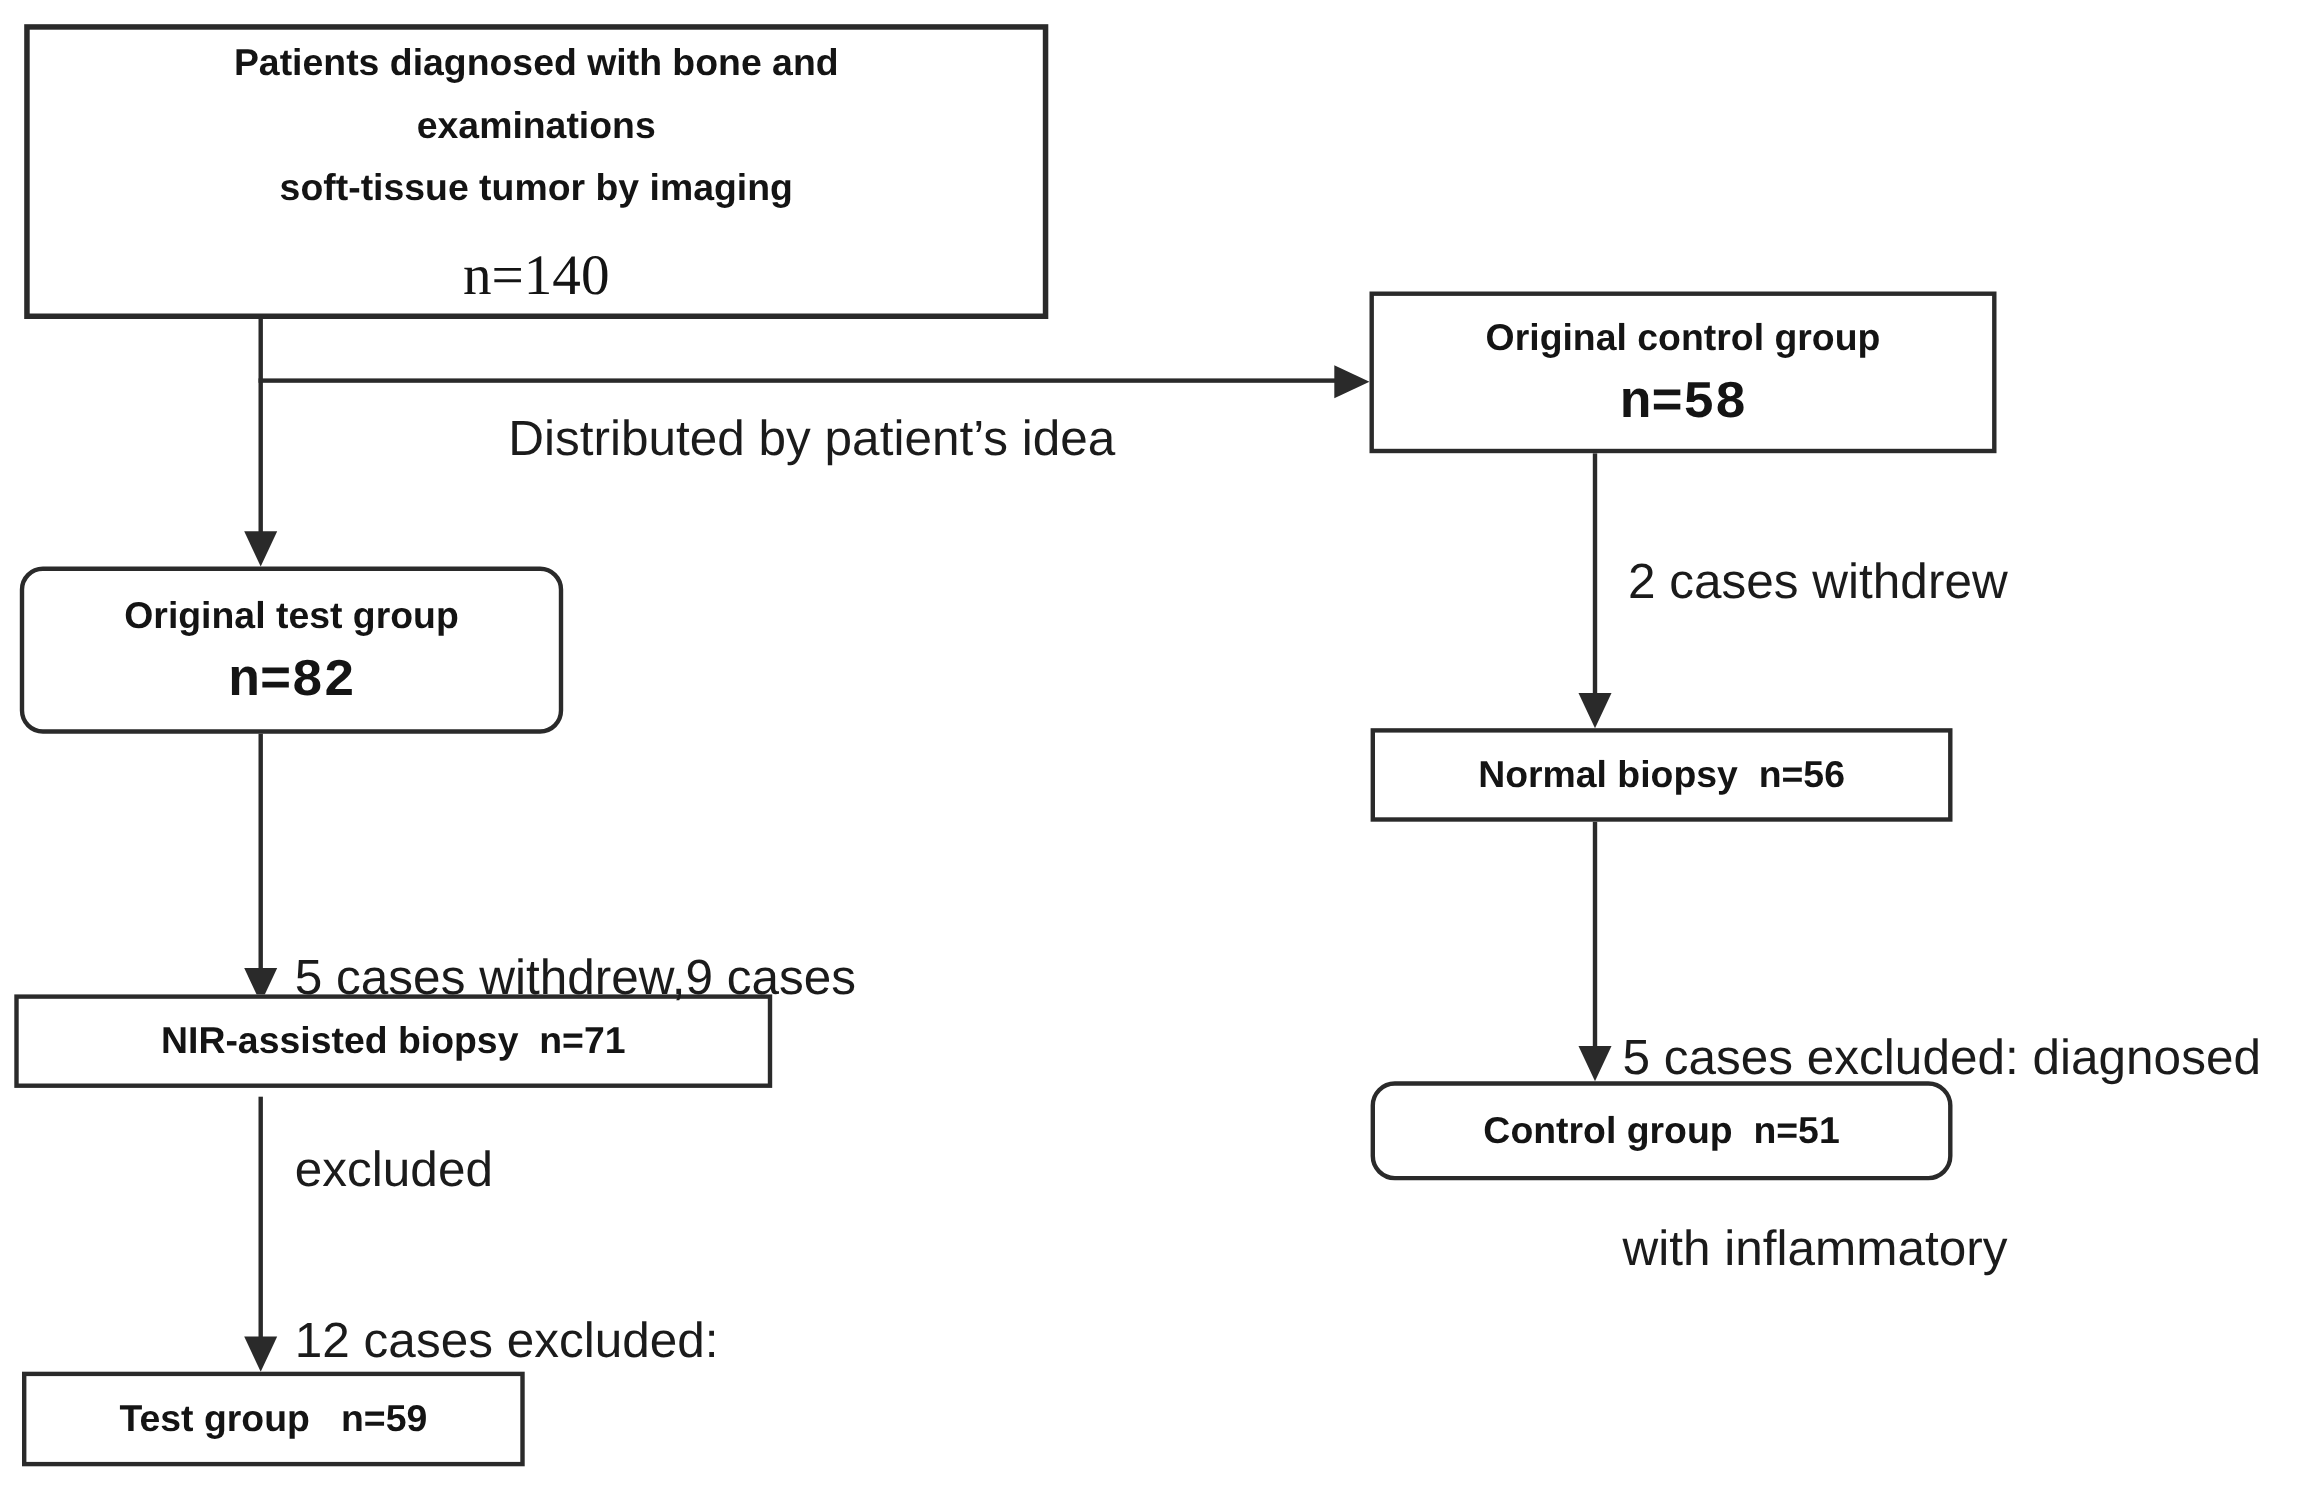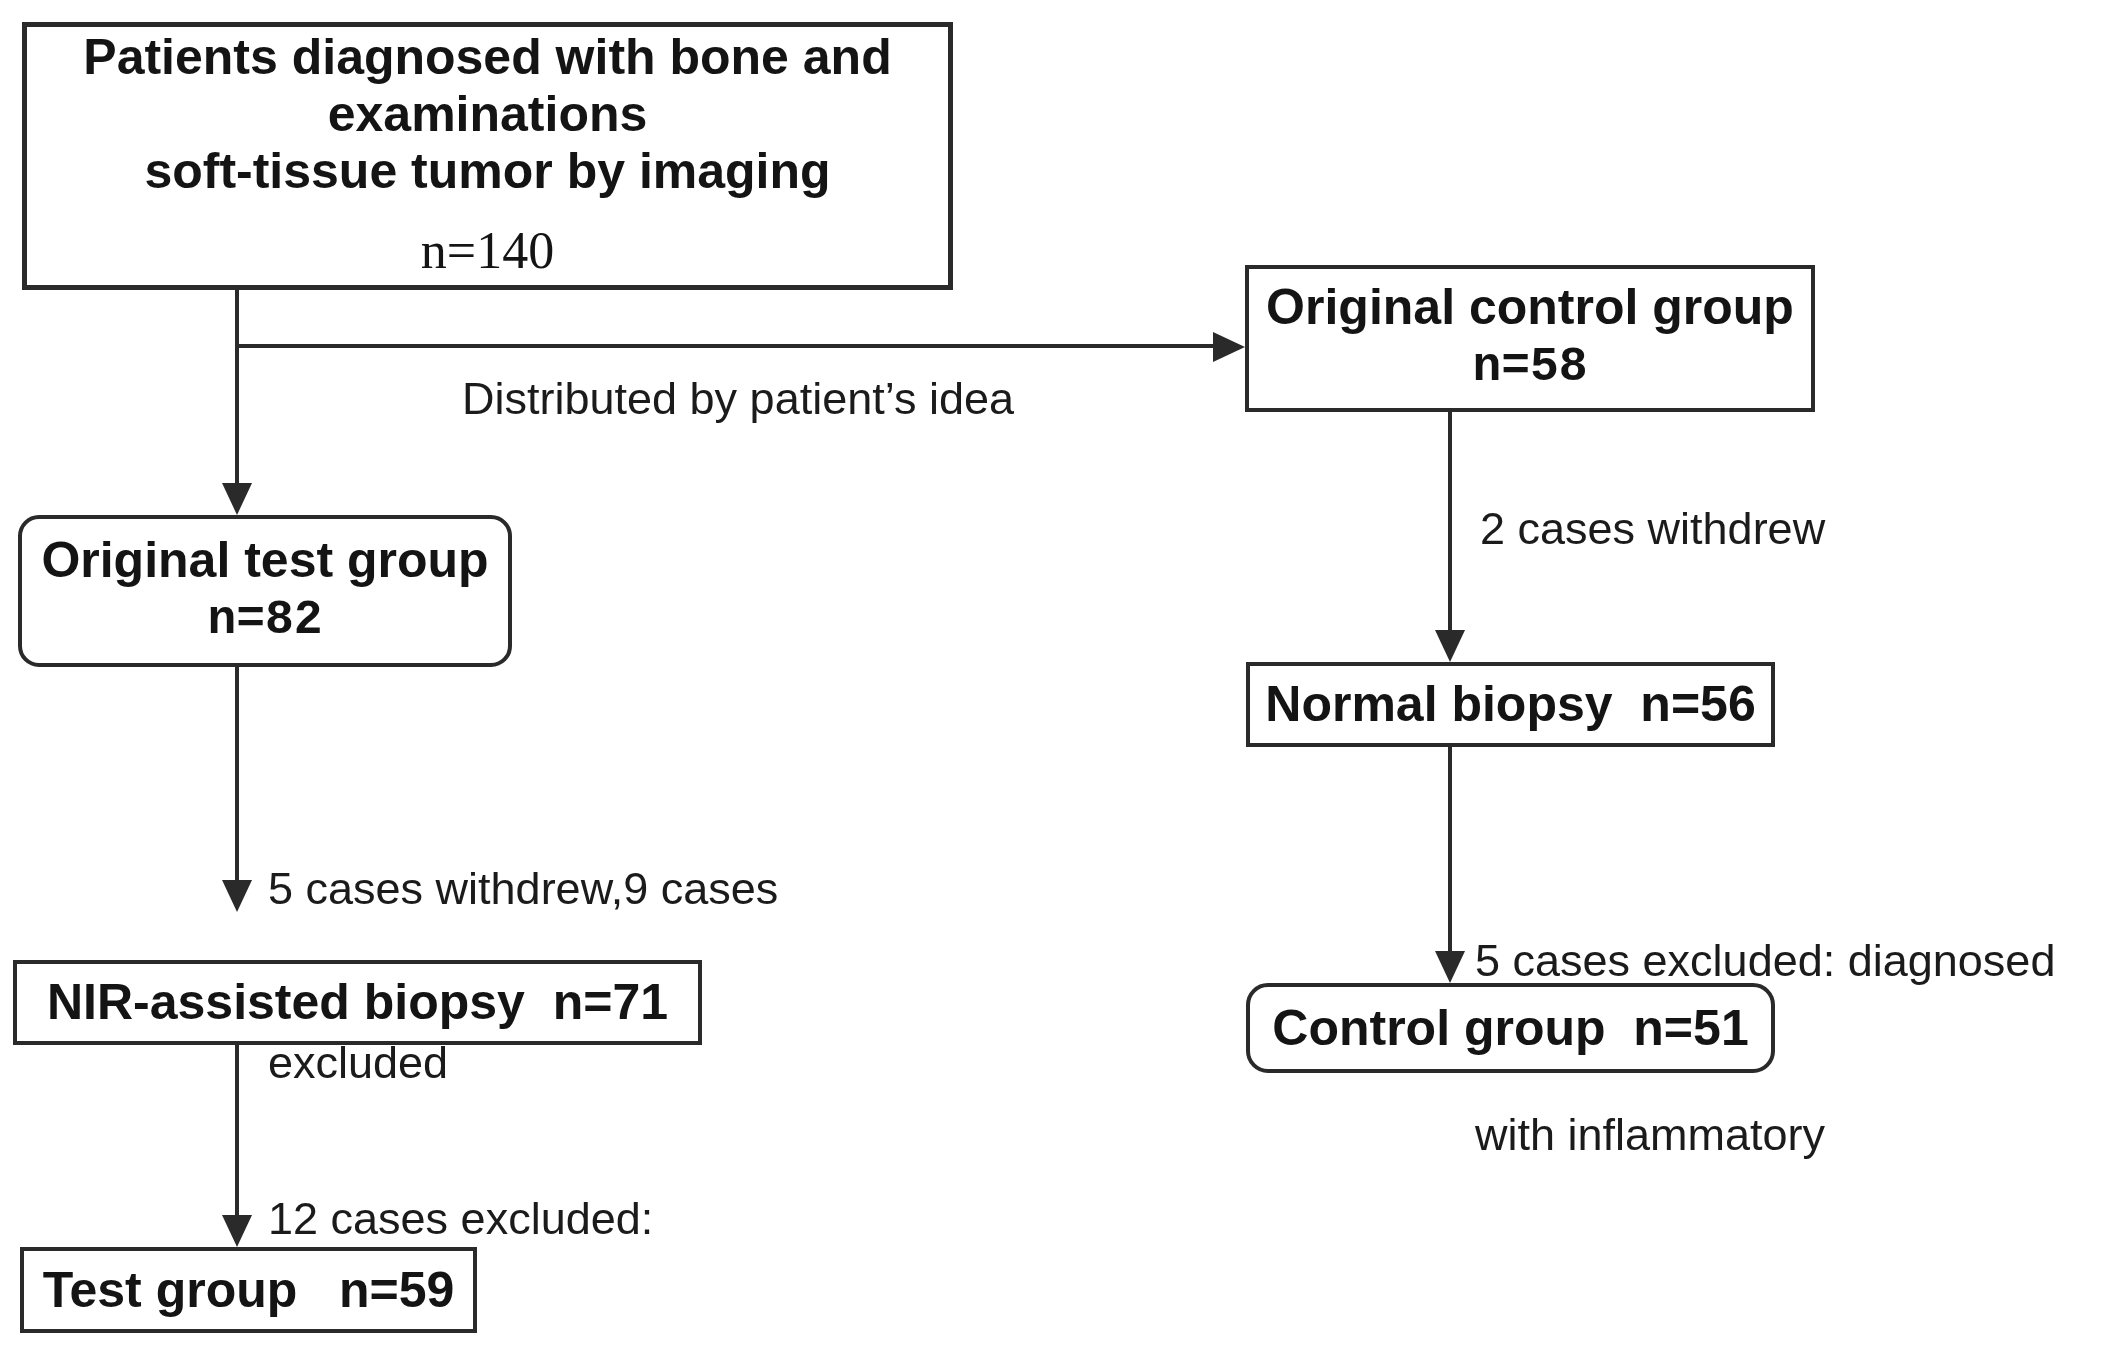--- a/index.html
+++ b/index.html
@@ -17,21 +17,21 @@
     box-sizing:border-box;
     background:#ffffff;
     border:4px solid #2a2a2a;
     display:flex;flex-direction:column;
     align-items:center;justify-content:center;
     text-align:center;
   }
   .fbox.thick{border-width:5px;}
   .bt{
     font-weight:bold;
-    font-size:50px;
+    font-size:34px;
     line-height:57px;
     white-space:pre;
     color:#141414;
   }
   .nv{
     font-weight:bold;
     font-size:48px;
     line-height:62px;
     white-space:pre;
     color:#141414;
@@ -99,21 +99,21 @@
     <div class="bt">examinations</div>
     <div class="bt">soft-tissue tumor by imaging</div>
     <div class="nserif">n=140</div>
   </div>
 
   <div class="fbox" style="left:18px;top:515px;width:494px;height:152px;border-radius:21px;">
     <div class="bt">Original test group</div>
     <div class="nv">n=82</div>
   </div>
 
-  <div class="fbox" style="left:13px;top:960px;width:689px;height:85px;text-align:center;">
+  <div class="fbox" style="left:13px;top:904px;width:689px;height:85px;text-align:center;">
     <div class="bt">NIR-assisted biopsy  n=71</div>
   </div>
 
   <div class="fbox" style="left:20px;top:1247px;width:457px;height:86px;">
     <div class="bt">Test group   n=59</div>
   </div>
 
   <div class="fbox" style="left:1245px;top:265px;width:570px;height:147px;">
     <div class="bt">Original control group</div>
     <div class="nv">n=58</div>

